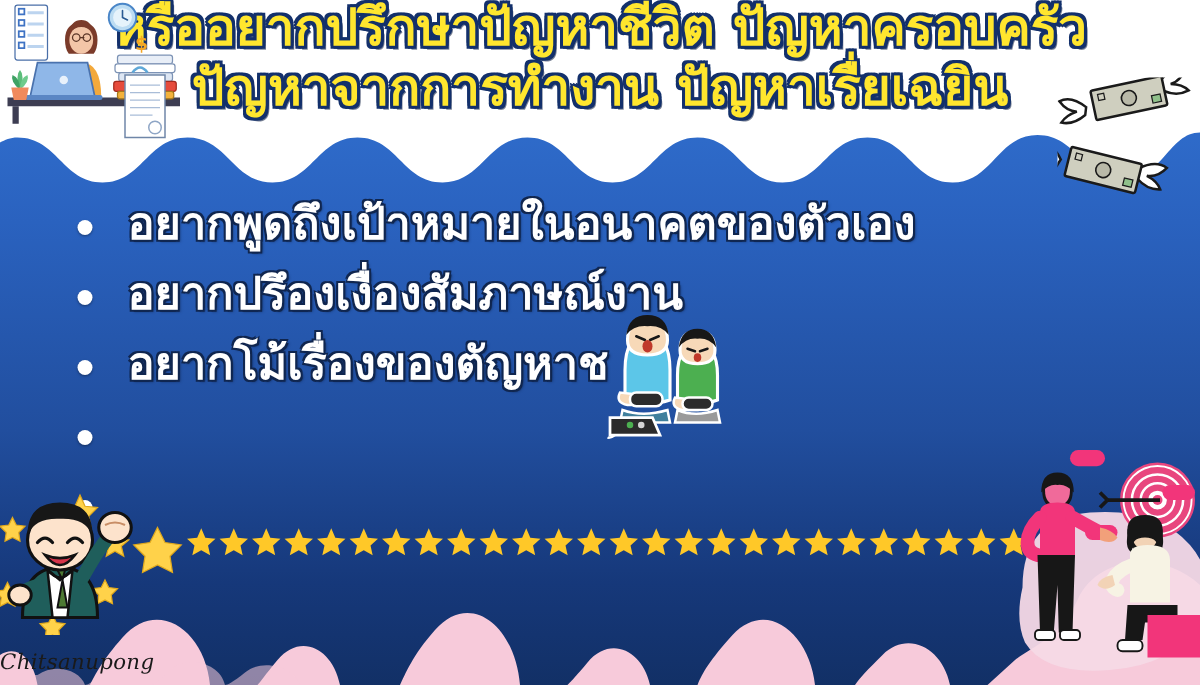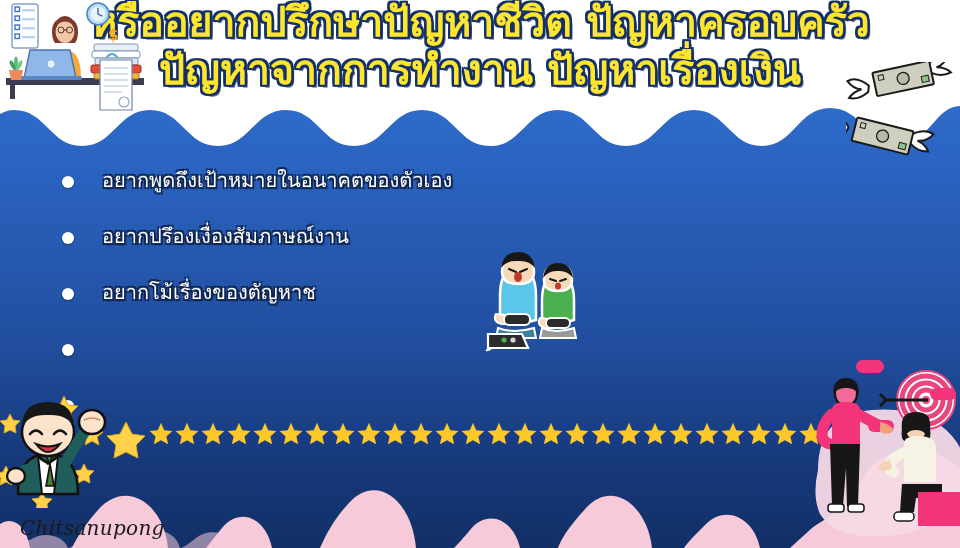--- a/index.html
+++ b/index.html
@@ -67,44 +67,44 @@
     display:flex;align-items:flex-start;margin-bottom:14px;
     height:42px;
   }
   .bullet-dot{
     width:12px;height:12px;border-radius:50%;
     background:#ffffff;margin-top:16px;margin-right:28px;flex:0 0 auto;
     box-shadow:0 1px 2px rgba(0,0,0,.35);
   }
   .bullet-text{
     font-family:"DejaVu Sans","Liberation Sans",sans-serif;
-    font-weight:normal;font-size:20px;color:#ffffff;
+    font-weight:bold;font-size:36px;color:#ffffff;
     line-height:40px;white-space:nowrap;
     text-shadow:
       -1.6px -1.6px 0 #10264f, 1.6px -1.6px 0 #10264f,
       -1.6px  1.6px 0 #10264f, 1.6px  1.6px 0 #10264f,
       2px 2px 2px rgba(5,15,40,.5);
   }
 
   
   .starrow{
     position:absolute;left:148px;top:415px;width:668px;height:38px;
     display:flex;align-items:center;justify-content:space-between;z-index:25;
   }
   .starrow .star{
     width:26px;height:26px;flex:0 0 auto;
     color:#ffc828;font-size:26px;line-height:26px;text-align:center;
   }
   .starrow .star svg{display:block;}
 
   
   .watermark{
-    position:absolute;left:20px;bottom:8px;z-index:60;
+    position:absolute;left:0;bottom:8px;z-index:60;
     font-family:"DejaVu Serif","Liberation Serif",serif;
-    font-style:italic;font-size:20px;color:#1a1a1a;
+    font-style:italic;font-size:17px;color:#1a1a1a;
     letter-spacing:.3px;
   }
 
   
   .art{position:absolute;pointer-events:none;}
   .art svg{display:block;}
   .art-desk{left:2px;top:0px;width:150px;height:112px;z-index:40;}
   .art-money{left:846px;top:62px;width:112px;height:106px;z-index:40;}
   .art-gamers{left:484px;top:248px;width:118px;height:104px;z-index:26;}
   .art-cheer{left:0px;top:388px;width:150px;height:120px;z-index:45;}
@@ -136,21 +136,21 @@
         C254,22 250,58 218,58
         C186,58 182,22 150,22
         C118,22 114,58 82,58
         C50,58 46,22 14,22
         C8,22 4,24 0,26 Z"></path>
     </svg>
   </div>
 
   <div class="headline">
     <span class="hl l1">หรืออยากปรึกษาปัญหาชีวิต ปัญหาครอบครัว</span>
-    <span class="hl l2">ปัญหาจากการทำงาน ปัญหาเรื่องเงิน</span>
+    <span class="hl l2">ปัญหาจากการทำงาน ปัญหาเรื่ยเฉยิน</span>
   </div>
 
   <div class="bullets">
     <div class="bullet-row">
       <span class="bullet-dot"></span>
       <span class="bullet-text">อยากพูดถึงเป้าหมายในอนาคตของตัวเอง</span>
     </div>
     <div class="bullet-row">
       <span class="bullet-dot"></span>
       <span class="bullet-text">อยากปรึองเงื่องสัมภาษณ์งาน</span>

